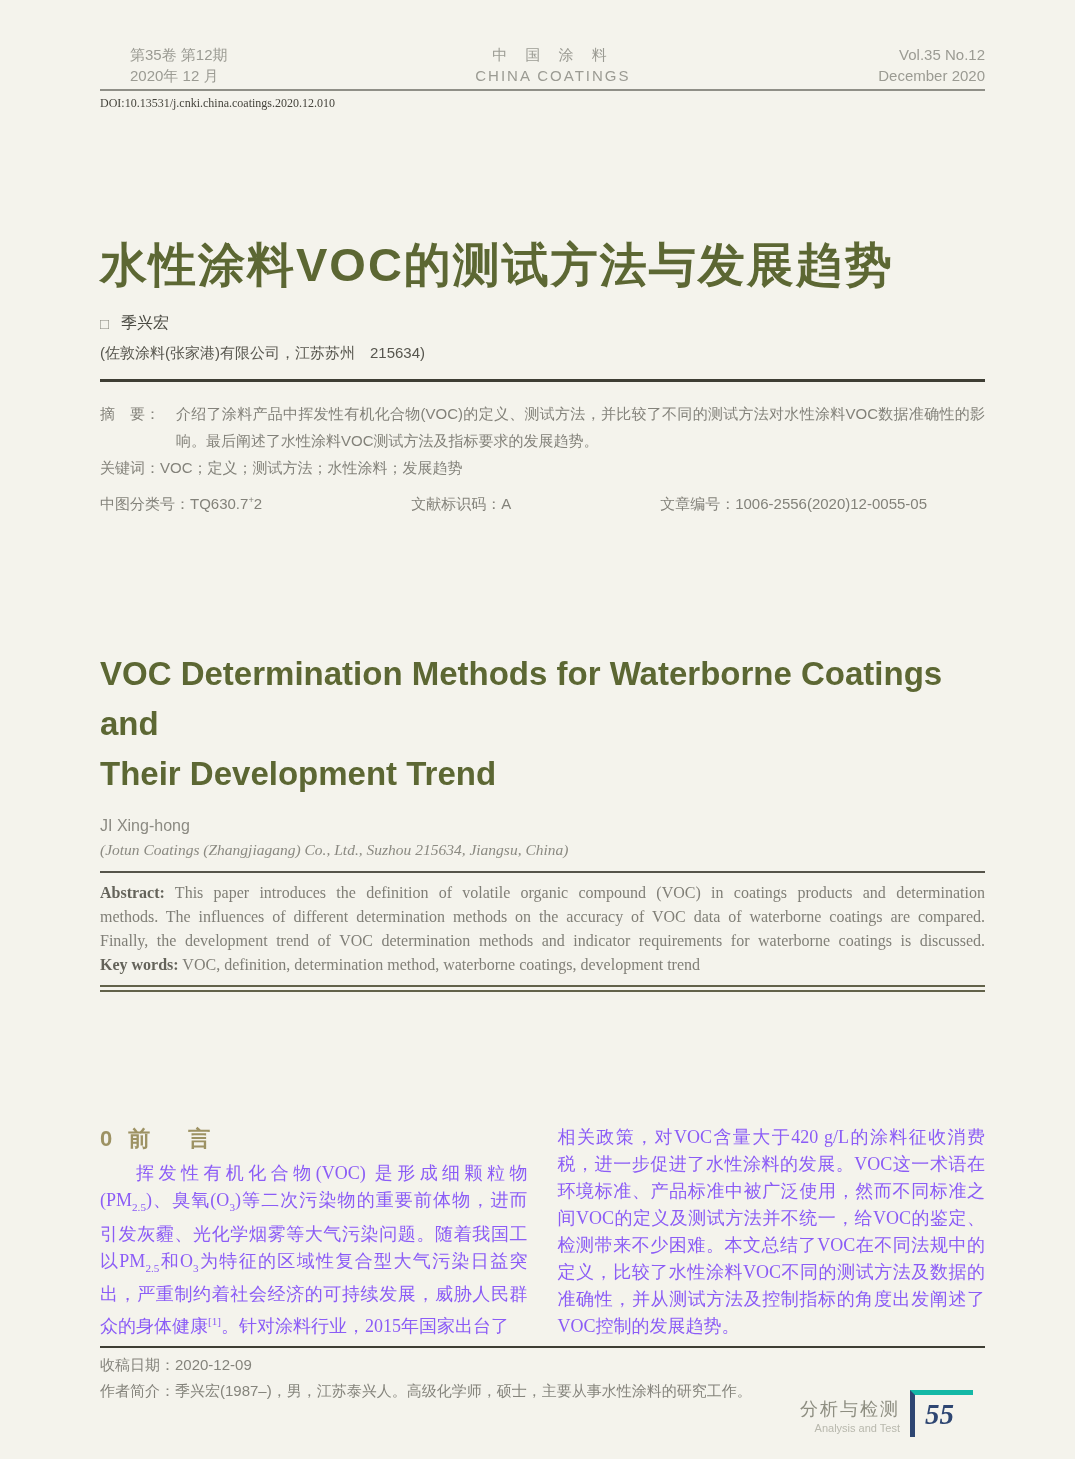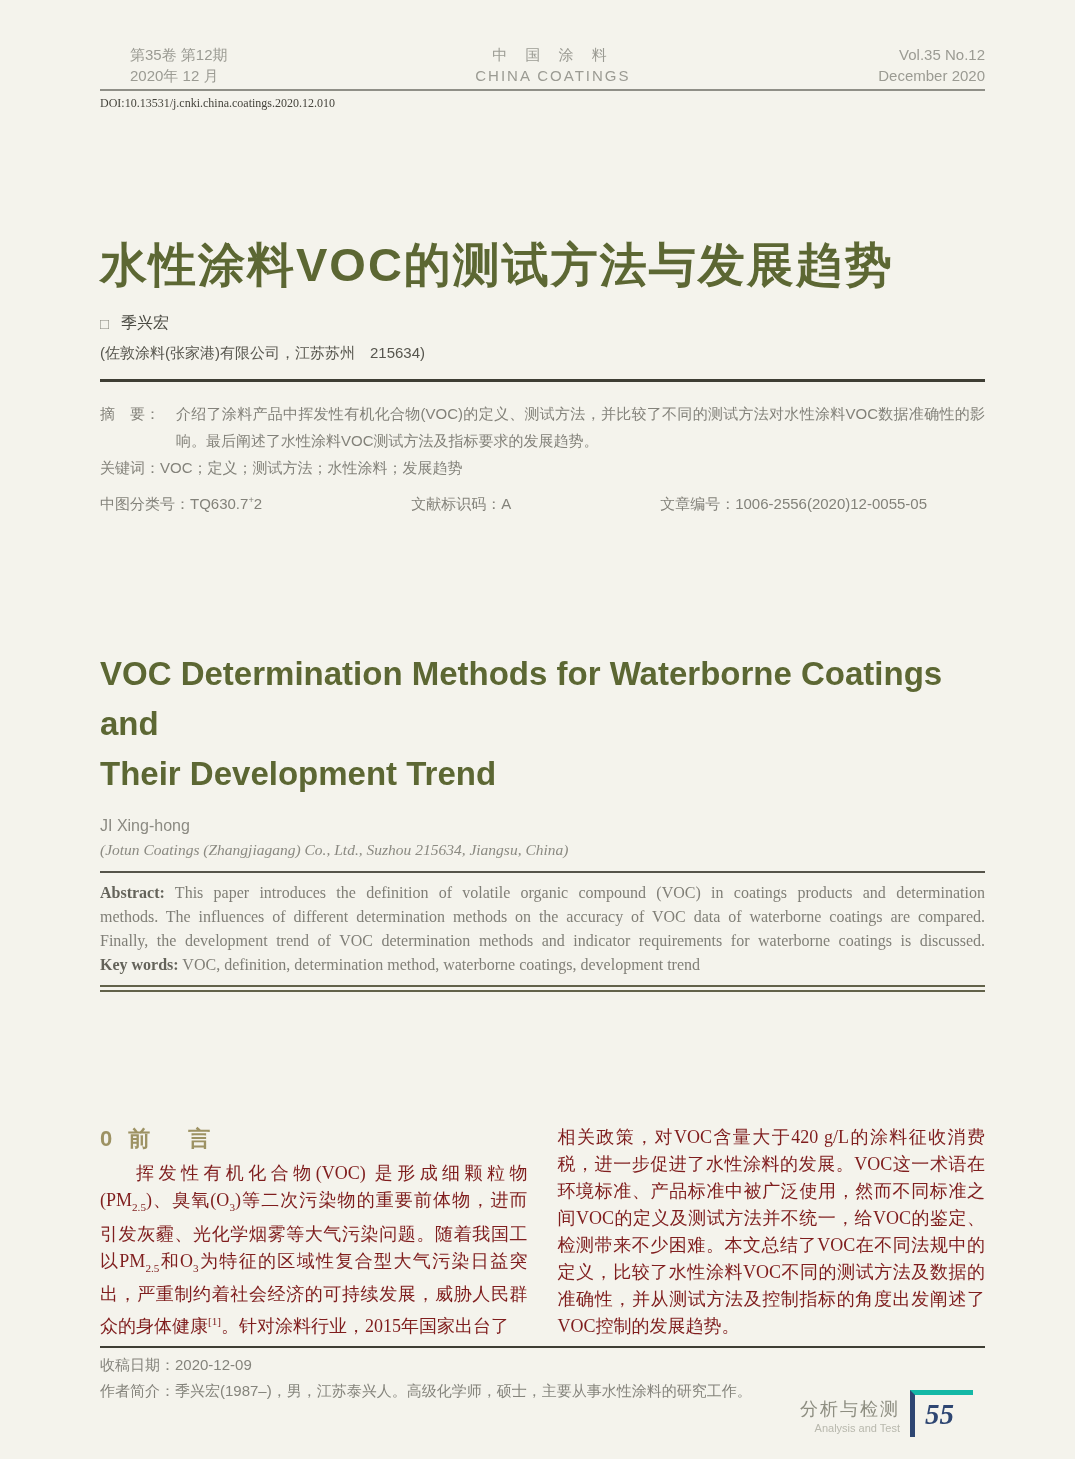--- a/index.html
+++ b/index.html
@@ -40,21 +40,21 @@
   .thin-rule{margin-top:12px;border-bottom:2px solid #55544a;}
   .en-abstract{margin-top:8px;font-family:"Liberation Serif",serif;font-size:16px;line-height:24px;color:#807f77;}
   .en-abstract b{color:#64635a;}
   .double-rule{margin-top:8px;height:3px;border-top:2px solid #62624a;border-bottom:2px solid #62624a;}
   
   .body-cols{margin-top:132px;display:flex;gap:30px;}
   .col{flex:1;min-width:0;}
   .section-heading{margin:0 0 6px 0;font-size:22px;line-height:30px;font-weight:bold;color:#9d9263;}
   .section-heading .num{margin-right:16px;}
   .section-heading .ttl{letter-spacing:16px;}
-  .para{font-family:"Liberation Serif",serif;font-size:18px;line-height:27px;color:#7f1d1d;}
+  .para{font-family:"Liberation Serif",serif;font-size:18px;line-height:27px;color:#8b5cf6;}
   .line{text-align:justify;text-align-last:justify;}
   .line-last{text-align-last:left;}
   .para-indent .line:first-child{text-indent:2em;}
   
   .footnote-rule{margin-top:6px;border-bottom:2px solid #3e3e34;}
   .footnotes{margin-top:4px;font-size:15px;line-height:26px;color:#85847c;}
   
   .page-footer{position:absolute;right:102px;bottom:22px;display:flex;align-items:flex-start;gap:10px;}
   .footer-labels{text-align:right;margin-top:7px;}
   .footer-cn{font-size:18px;color:#8d8d80;letter-spacing:2px;}

